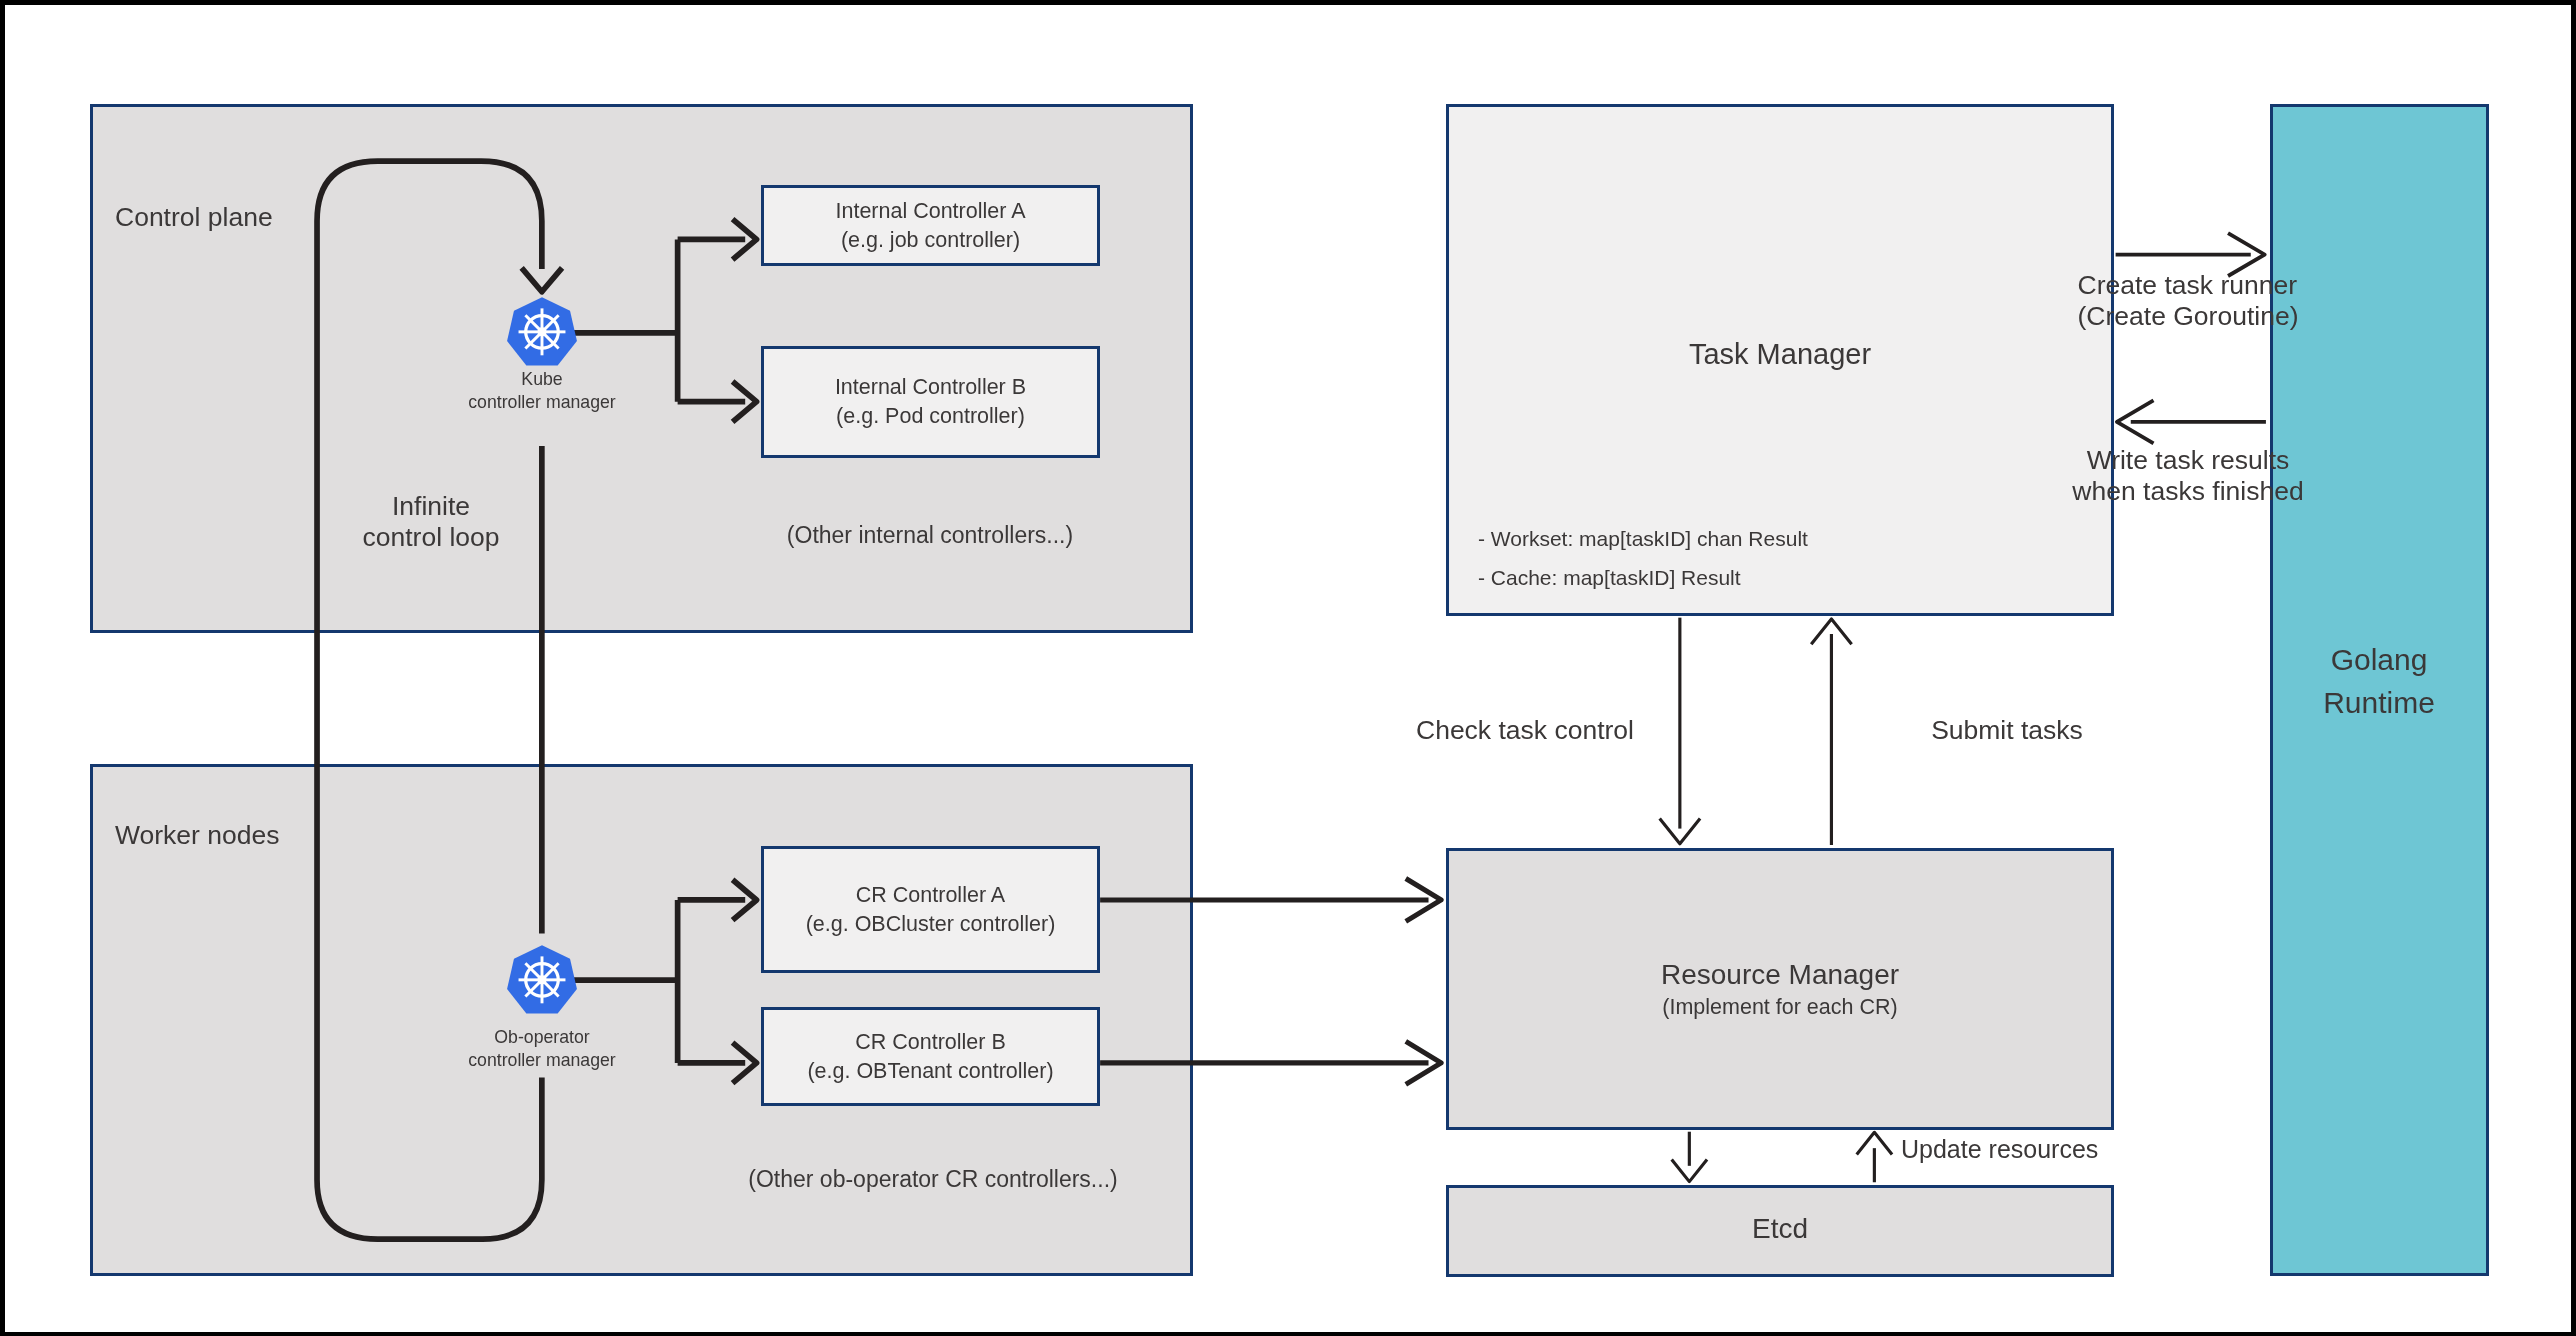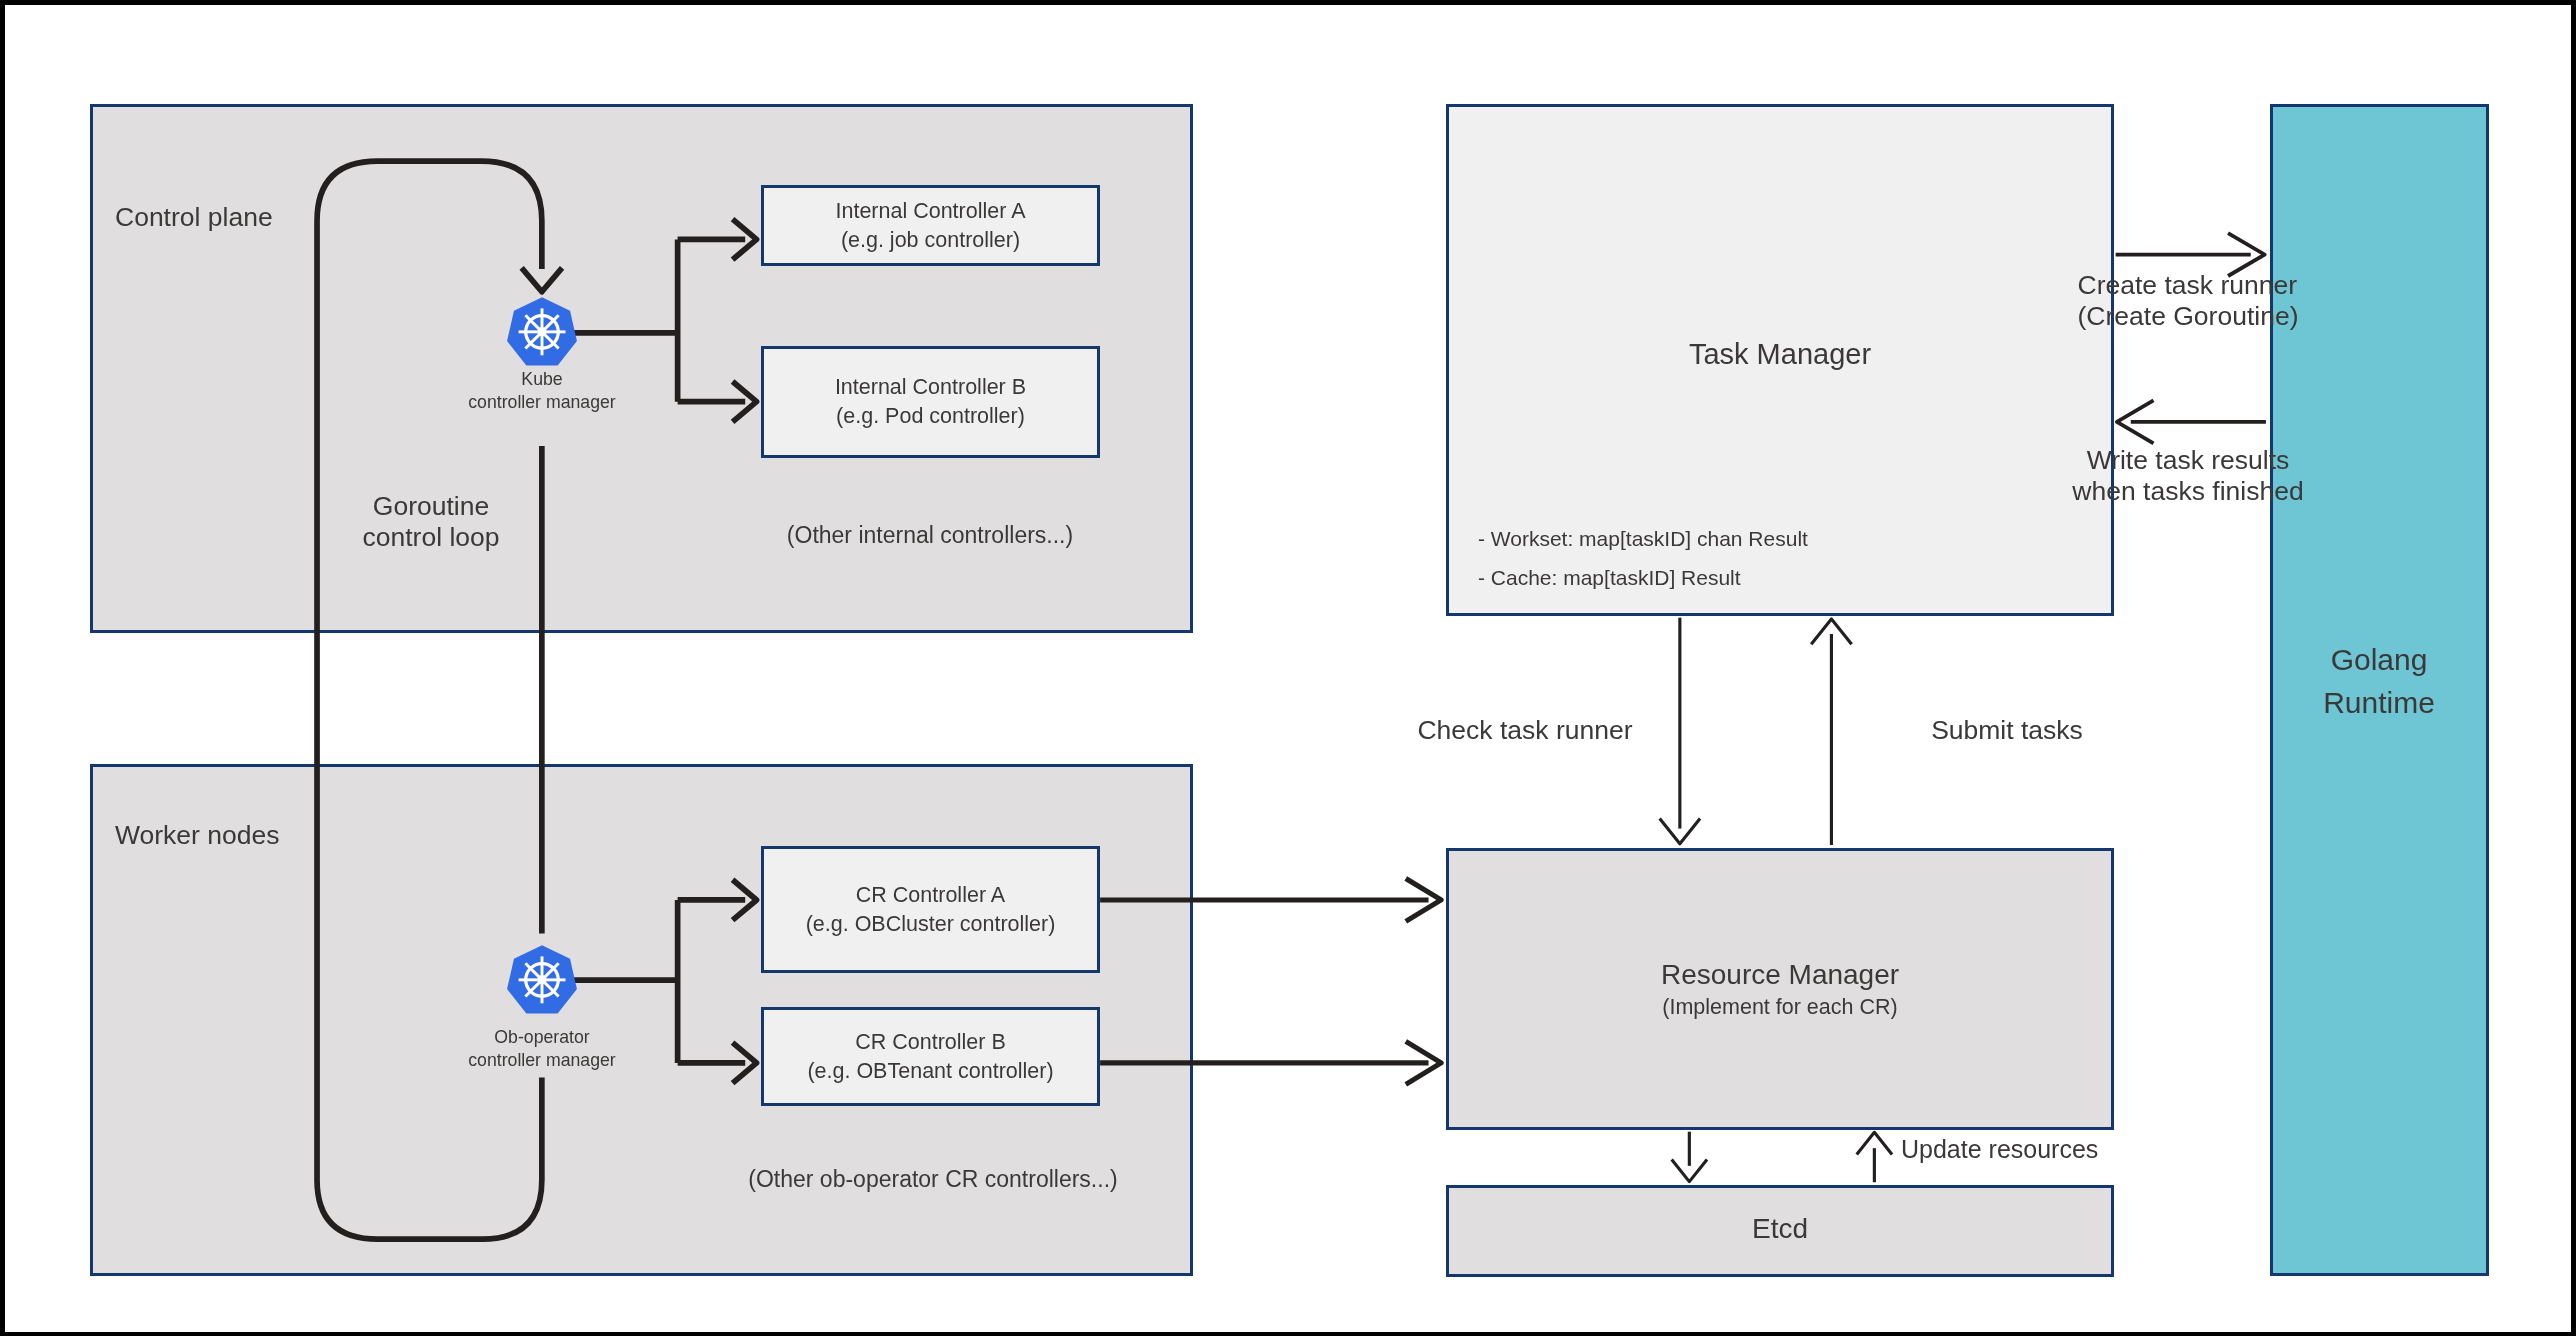--- a/index.html
+++ b/index.html
@@ -143,21 +143,21 @@
         <circle cx="55" cy="55" r="25"></circle>
       </g>
       <circle cx="55" cy="55" r="7" fill="#ffffff"></circle>
     </svg>
   </div>
 
   <div class="abs section-label" style="left:115px;top:202px;">Control plane</div>
   <div class="abs section-label" style="left:115px;top:820px;">Worker nodes</div>
 
   <div class="abs edge-label ctr" style="left:431px;top:491px;text-align:center;">
-    <div>Goroutine</div>
+    <div>Infinite</div>
     <div>control loop</div>
   </div>
 
   <div class="abs caption ctr" style="left:542px;top:368px;">
     <div>Kube</div>
     <div>controller manager</div>
   </div>
   <div class="abs caption ctr" style="left:542px;top:1026px;">
     <div>Ob-operator</div>
     <div>controller manager</div>
@@ -175,21 +175,21 @@
   <div class="abs ctr" style="left:1780px;top:959px;text-align:center;">
     <div class="big-title" style="font-size:28px;">Resource Manager</div>
     <div style="font-size:21.5px;margin-top:3.8px;">(Implement for each CR)</div>
   </div>
   <div class="abs ctr" style="left:1780px;top:1213px;font-size:28px;">Etcd</div>
   <div class="abs ctr" style="left:2379px;top:638px;text-align:center;font-size:30px;line-height:43px;">
     <div>Golang</div>
     <div>Runtime</div>
   </div>
 
-  <div class="abs edge-label ctr" style="left:1525px;top:715px;">Check task runner</div>
+  <div class="abs edge-label ctr" style="left:1525px;top:715px;">Check task control</div>
   <div class="abs edge-label ctr" style="left:2007px;top:715px;">Submit tasks</div>
   <div class="abs edge-label ctr" style="left:2188px;top:270px;text-align:left;">
     <div>Create task runner</div>
     <div>(Create Goroutine)</div>
   </div>
   <div class="abs edge-label ctr" style="left:2188px;top:445px;text-align:center;">
     <div>Write task results</div>
     <div>when tasks finished</div>
   </div>
   <div class="abs edge-label" style="left:1901px;top:1135px;font-size:25px;">Update resources</div>

